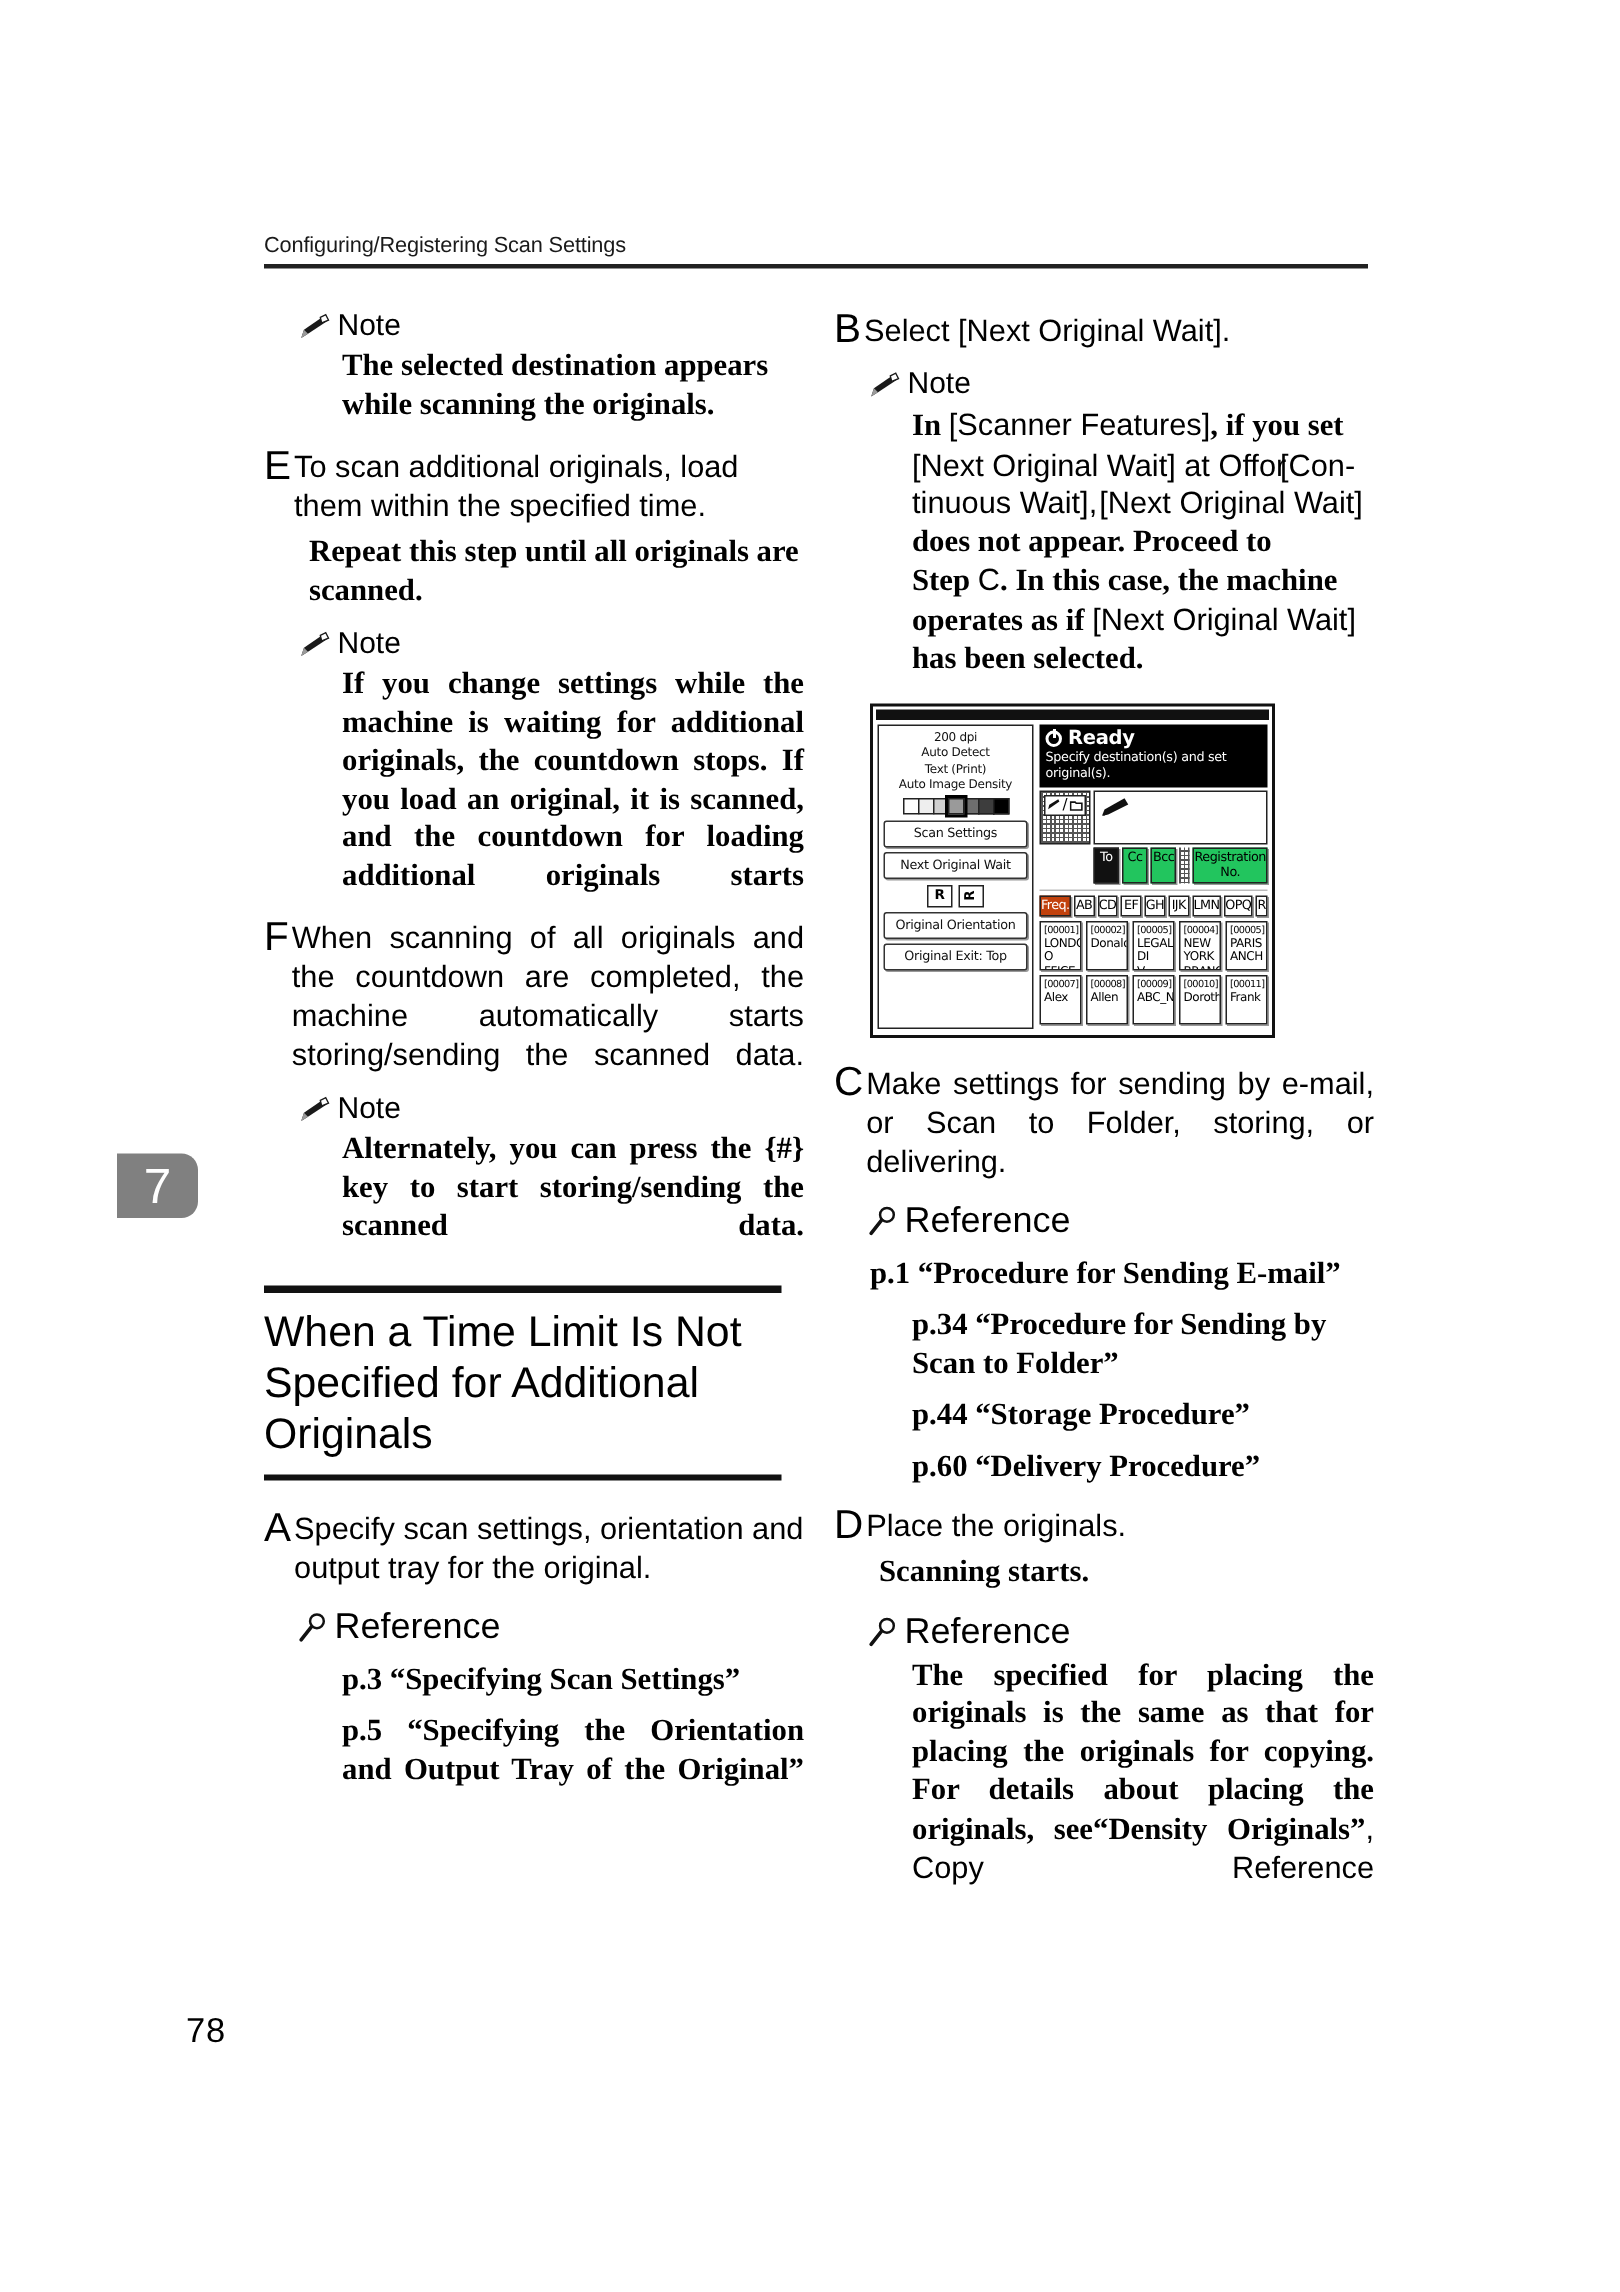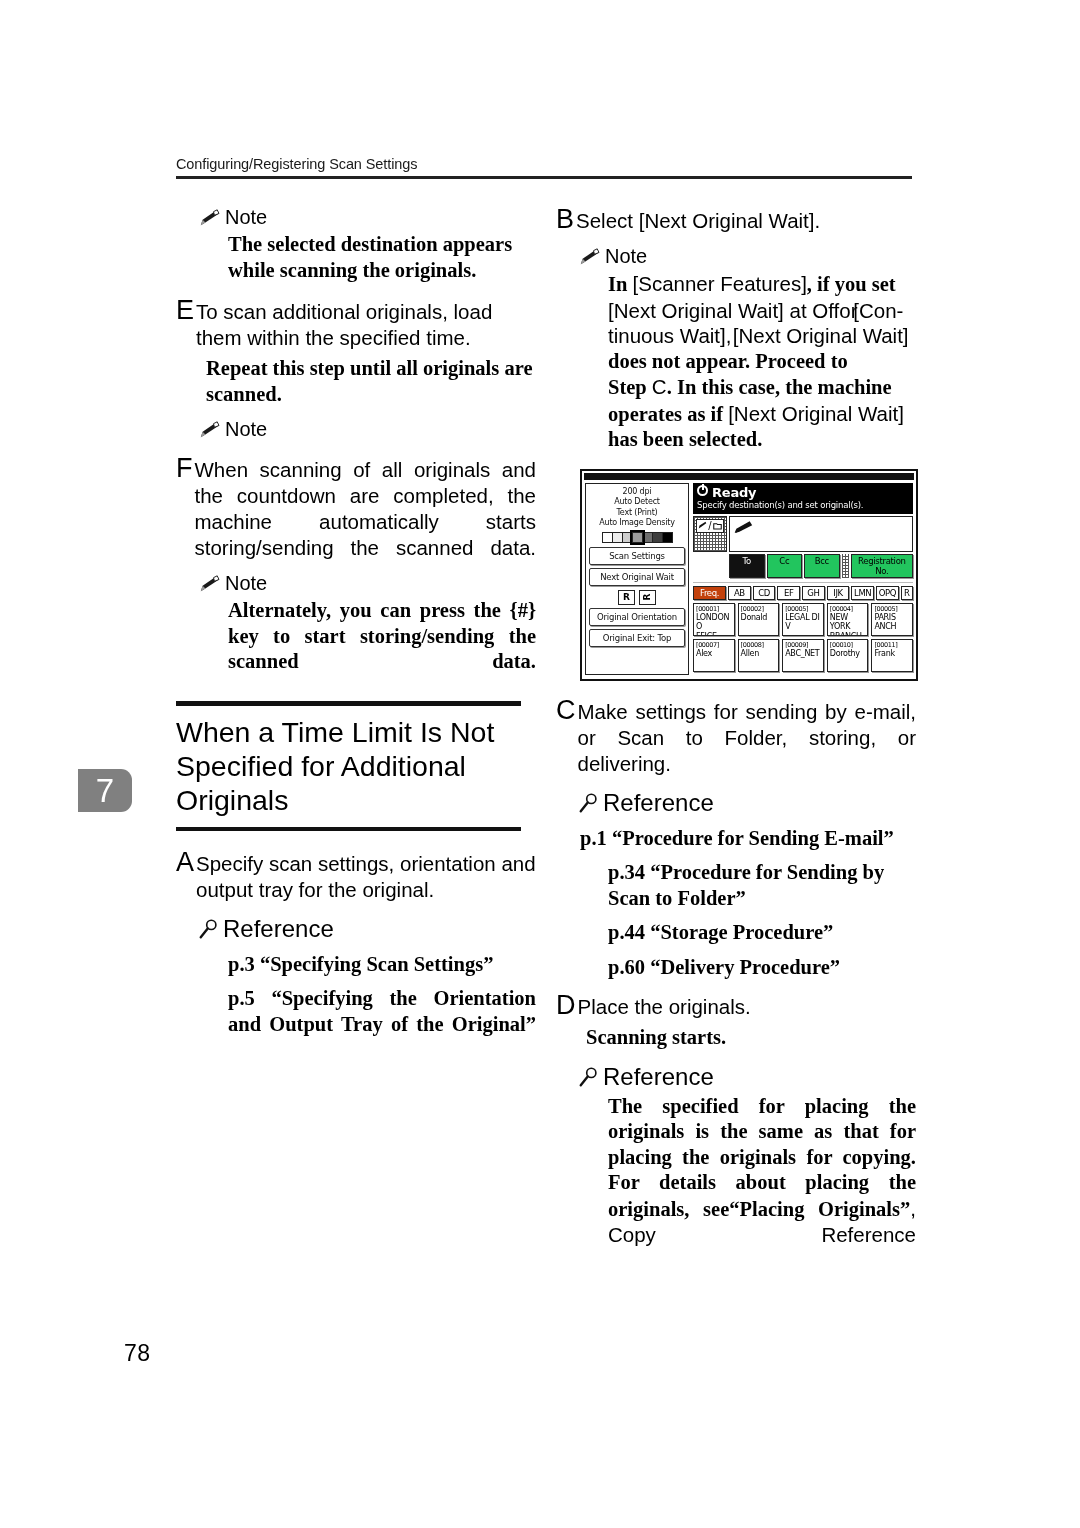--- a/index.html
+++ b/index.html
@@ -181,21 +181,21 @@
     font-size: 28.5px;
     line-height: 34px;
     padding: 9px 0 2px 0;
     width: 345px;
   }
 
   
   .lcd-wrap {
     margin-top: 16px;
     margin-left: 24px;
-    width: 338px;
+    width: 270px;
     background: #ffffff;
     border: 2px solid #111;
     padding: 3px 3px 4px 3px;
     box-sizing: border-box;
     font-family: "DejaVu Sans", sans-serif;
   }
   .lcd-topbar {
     height: 7px;
     background: #111;
     margin: -1px -1px 3px -1px;
@@ -266,20 +266,21 @@
   .lcd-status {
     background: #000;
     color: #fff;
     padding: 2px 4px 3px 4px;
   }
   .lcd-status .ready {
     font-size: 13px;
     font-weight: bold;
     letter-spacing: -0.2px;
     display: flex;
+    align-items: center;
     gap: 4px;
     line-height: 15px;
   }
   .power-glyph {
     display: inline-block;
     width: 11px; height: 11px;
     border: 2px solid #fff;
     border-radius: 50%;
     position: relative;
     box-sizing: border-box;
@@ -434,20 +435,21 @@
   <div class="note-head" style="margin-left:22px">
     <span class="icon-pencil">
       <svg viewBox="0 0 24 22" width="22" height="20" xmlns="http://www.w3.org/2000/svg">
         <polygon points="21,2 23,6 8,16 3,19 5,13" fill="#1a1a1a"></polygon>
         <polygon points="3,19 5,13 8,16" fill="#9a9a9a"></polygon>
         <polygon points="21,2 23,6 18,8 17,4" fill="#ffffff" stroke="#1a1a1a" stroke-width="1"></polygon>
       </svg>
     </span>
     <span class="lbl">Note</span>
   </div>
+  <div class="note-body just-all" style="margin-left:52px">If you change settings while the machine is waiting for additional originals, the countdown stops. If you load an original, it is scanned, and the countdown for loading additional originals starts</div>
 
   <div class="step">
     <div class="step-letter">F</div>
     <div class="step-body just-all">When scanning of all originals and the countdown are completed, the machine automatically starts storing/sending the scanned data.</div>
   </div>
 
   <div class="note-head" style="margin-left:22px">
     <span class="icon-pencil">
       <svg viewBox="0 0 24 22" width="22" height="20" xmlns="http://www.w3.org/2000/svg">
         <polygon points="21,2 23,6 8,16 3,19 5,13" fill="#1a1a1a"></polygon>
@@ -675,15 +677,15 @@
 
   <div class="ref-head" style="margin-left:22px">
     <span class="icon-magnifier">
       <svg viewBox="0 0 24 24" width="22" height="22" xmlns="http://www.w3.org/2000/svg">
         <circle cx="14.5" cy="7.5" r="5" fill="none" stroke="#111" stroke-width="1.8"></circle>
         <line x1="10.6" x2="3" y1="11.4" y2="21" stroke="#111" stroke-width="2.6" stroke-linecap="round"></line>
       </svg>
     </span>
     <span class="lbl">Reference</span>
   </div>
-  <div class="ref-item just-all" style="margin-left:52px;margin-top:3px"><span>The specified for placing the originals is the same as that for placing the originals for copying. For details about placing the originals, see</span><span>“Placing Originals”</span><span class="sans-inline">, </span><span class="sans-inline">Copy Reference</span></div>
+  <div class="ref-item just-all" style="margin-left:52px;margin-top:3px"><span>The specified for placing the originals is the same as that for placing the originals for copying. For details about placing the originals, see</span><span>“Density Originals”</span><span class="sans-inline">, </span><span class="sans-inline">Copy Reference</span></div>
 
 </div>
 
 </body></html>

